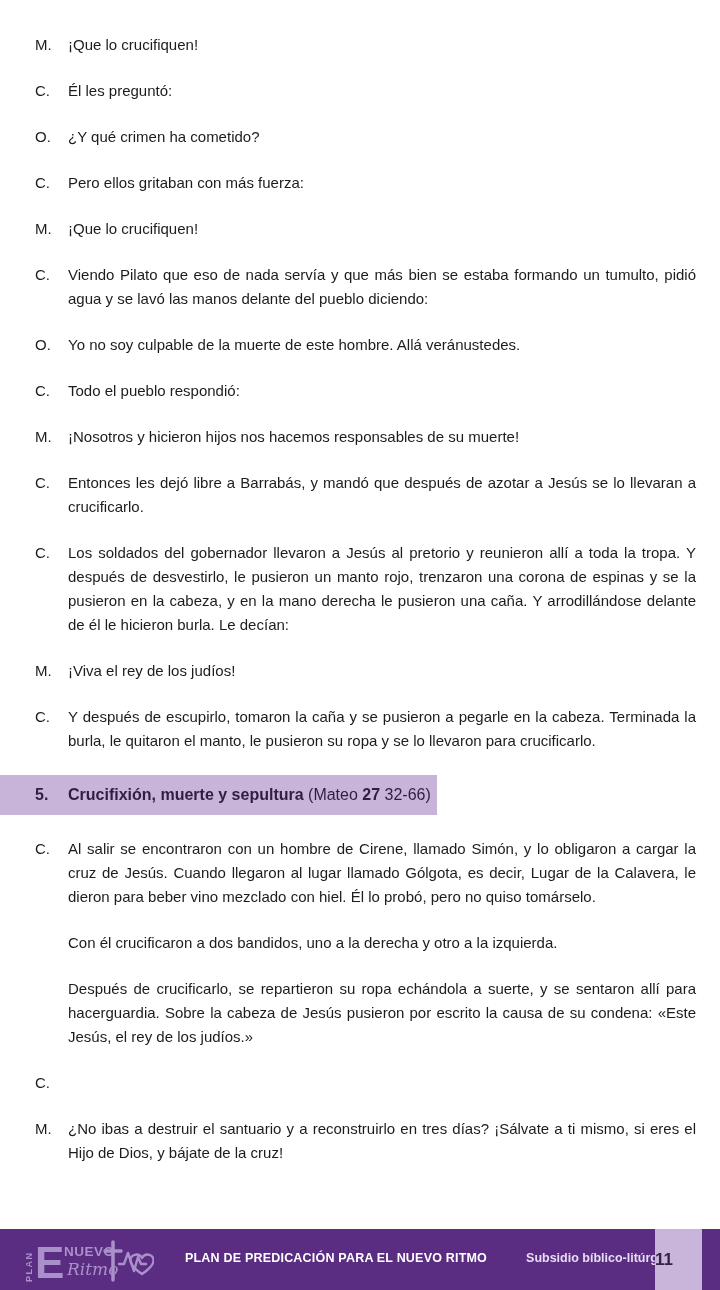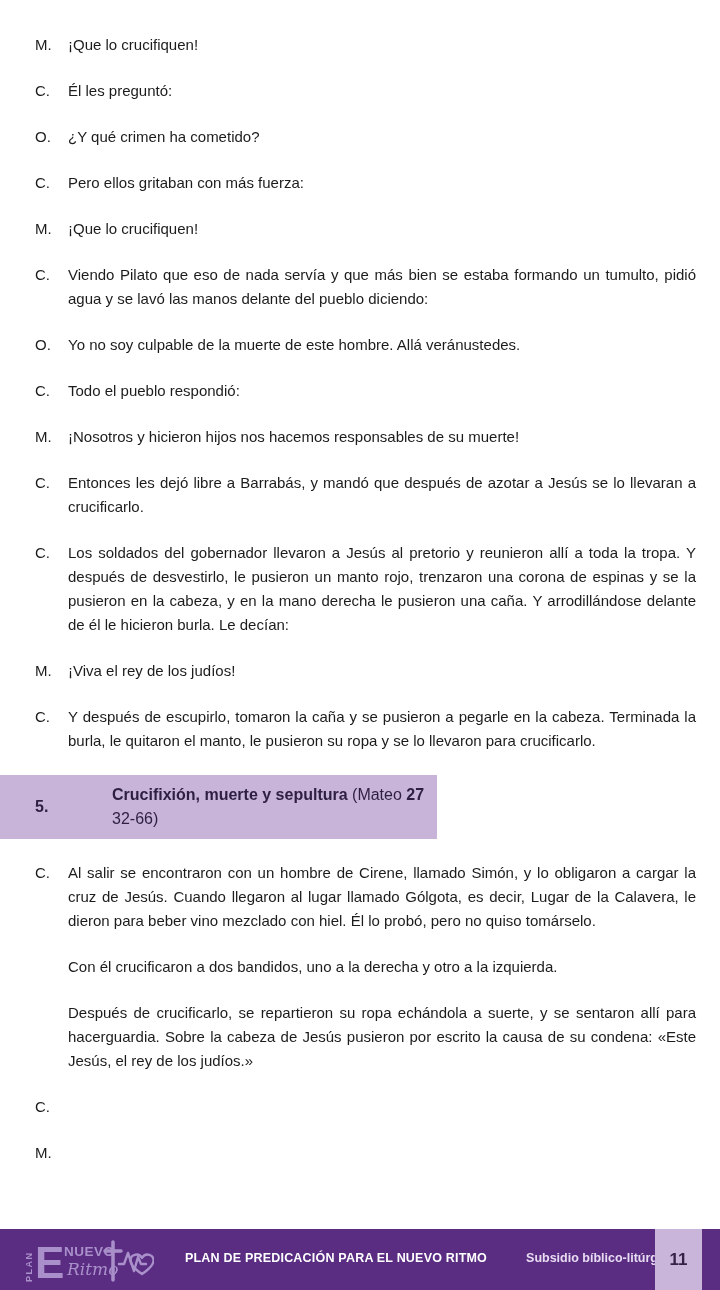--- a/index.html
+++ b/index.html
@@ -42,21 +42,21 @@
     align-items: center;
   }
   .heading-row .hnum {
     flex: none;
     width: 33px;
     margin-left: 35px;
     font-size: 16px;
     font-weight: bold;
     line-height: 24px;
   }
-  .heading-row .htext { font-size: 16px; line-height: 24px; margin-left: 44px; }
+  .heading-row .htext { font-size: 16px; line-height: 24px; }
   .footer {
     position: absolute;
     left: 0;
     bottom: 0;
     width: 720px;
     height: 61px;
   }
   .logo {
     position: absolute;
     left: 24px;
@@ -84,21 +84,20 @@
     white-space: nowrap;
   }
   .page-box {
     position: absolute;
     right: 18px;
     top: 0;
     width: 47px;
     height: 61px;
     display: flex;
     align-items: center;
-    justify-content: center;
   }
   .page-num { font-size: 17px; font-weight: 600; }
 </style>
 </head>
 <body>
 
 <div class="page">
 
   <main class="content" id="content">
       <div class="block">
@@ -165,20 +164,21 @@
         <p class="text">Con él crucificaron a dos bandidos, uno a la derecha y otro a la izquierda.</p>
       </div>
       <div class="block cont">
         <p class="text">Después de crucificarlo, se repartieron su ropa echándola a suerte, y se sentaron allí para hacerguardia. Sobre la cabeza de Jesús pusieron por escrito la causa de su condena: «Este Jesús, el rey de los judíos.»</p>
       </div>
       <div class="block">
         <span class="speaker">C.</span>
       </div>
       <div class="block">
         <span class="speaker">M.</span>
+        <p class="text">¿No ibas a destruir el santuario y a reconstruirlo en tres días? ¡Sálvate a ti mismo, si eres el Hijo de Dios, y bájate de la cruz!</p>
       </div>
     </main>
 
   <footer class="footer" id="footer" style="background: rgb(90, 45, 131);">
     <div class="logo">
       <svg id="logo-svg" width="130" height="48" viewBox="0 0 130 48" fill="#aa90ca">
         <text transform="translate(8,46) rotate(-90)" font-size="9" font-weight="bold" letter-spacing="1.5" font-family="Liberation Sans, sans-serif">PLAN</text>
         <text x="11" y="42" font-size="44" font-weight="bold" font-family="Liberation Sans, sans-serif">E</text>
         <text x="40" y="20" font-size="13.5" font-weight="bold" letter-spacing="0.5" font-family="Liberation Sans, sans-serif">NUEVO</text>
         <text x="43" y="39" font-size="17" font-style="italic" font-family="DejaVu Serif, serif">Ritmo</text>

